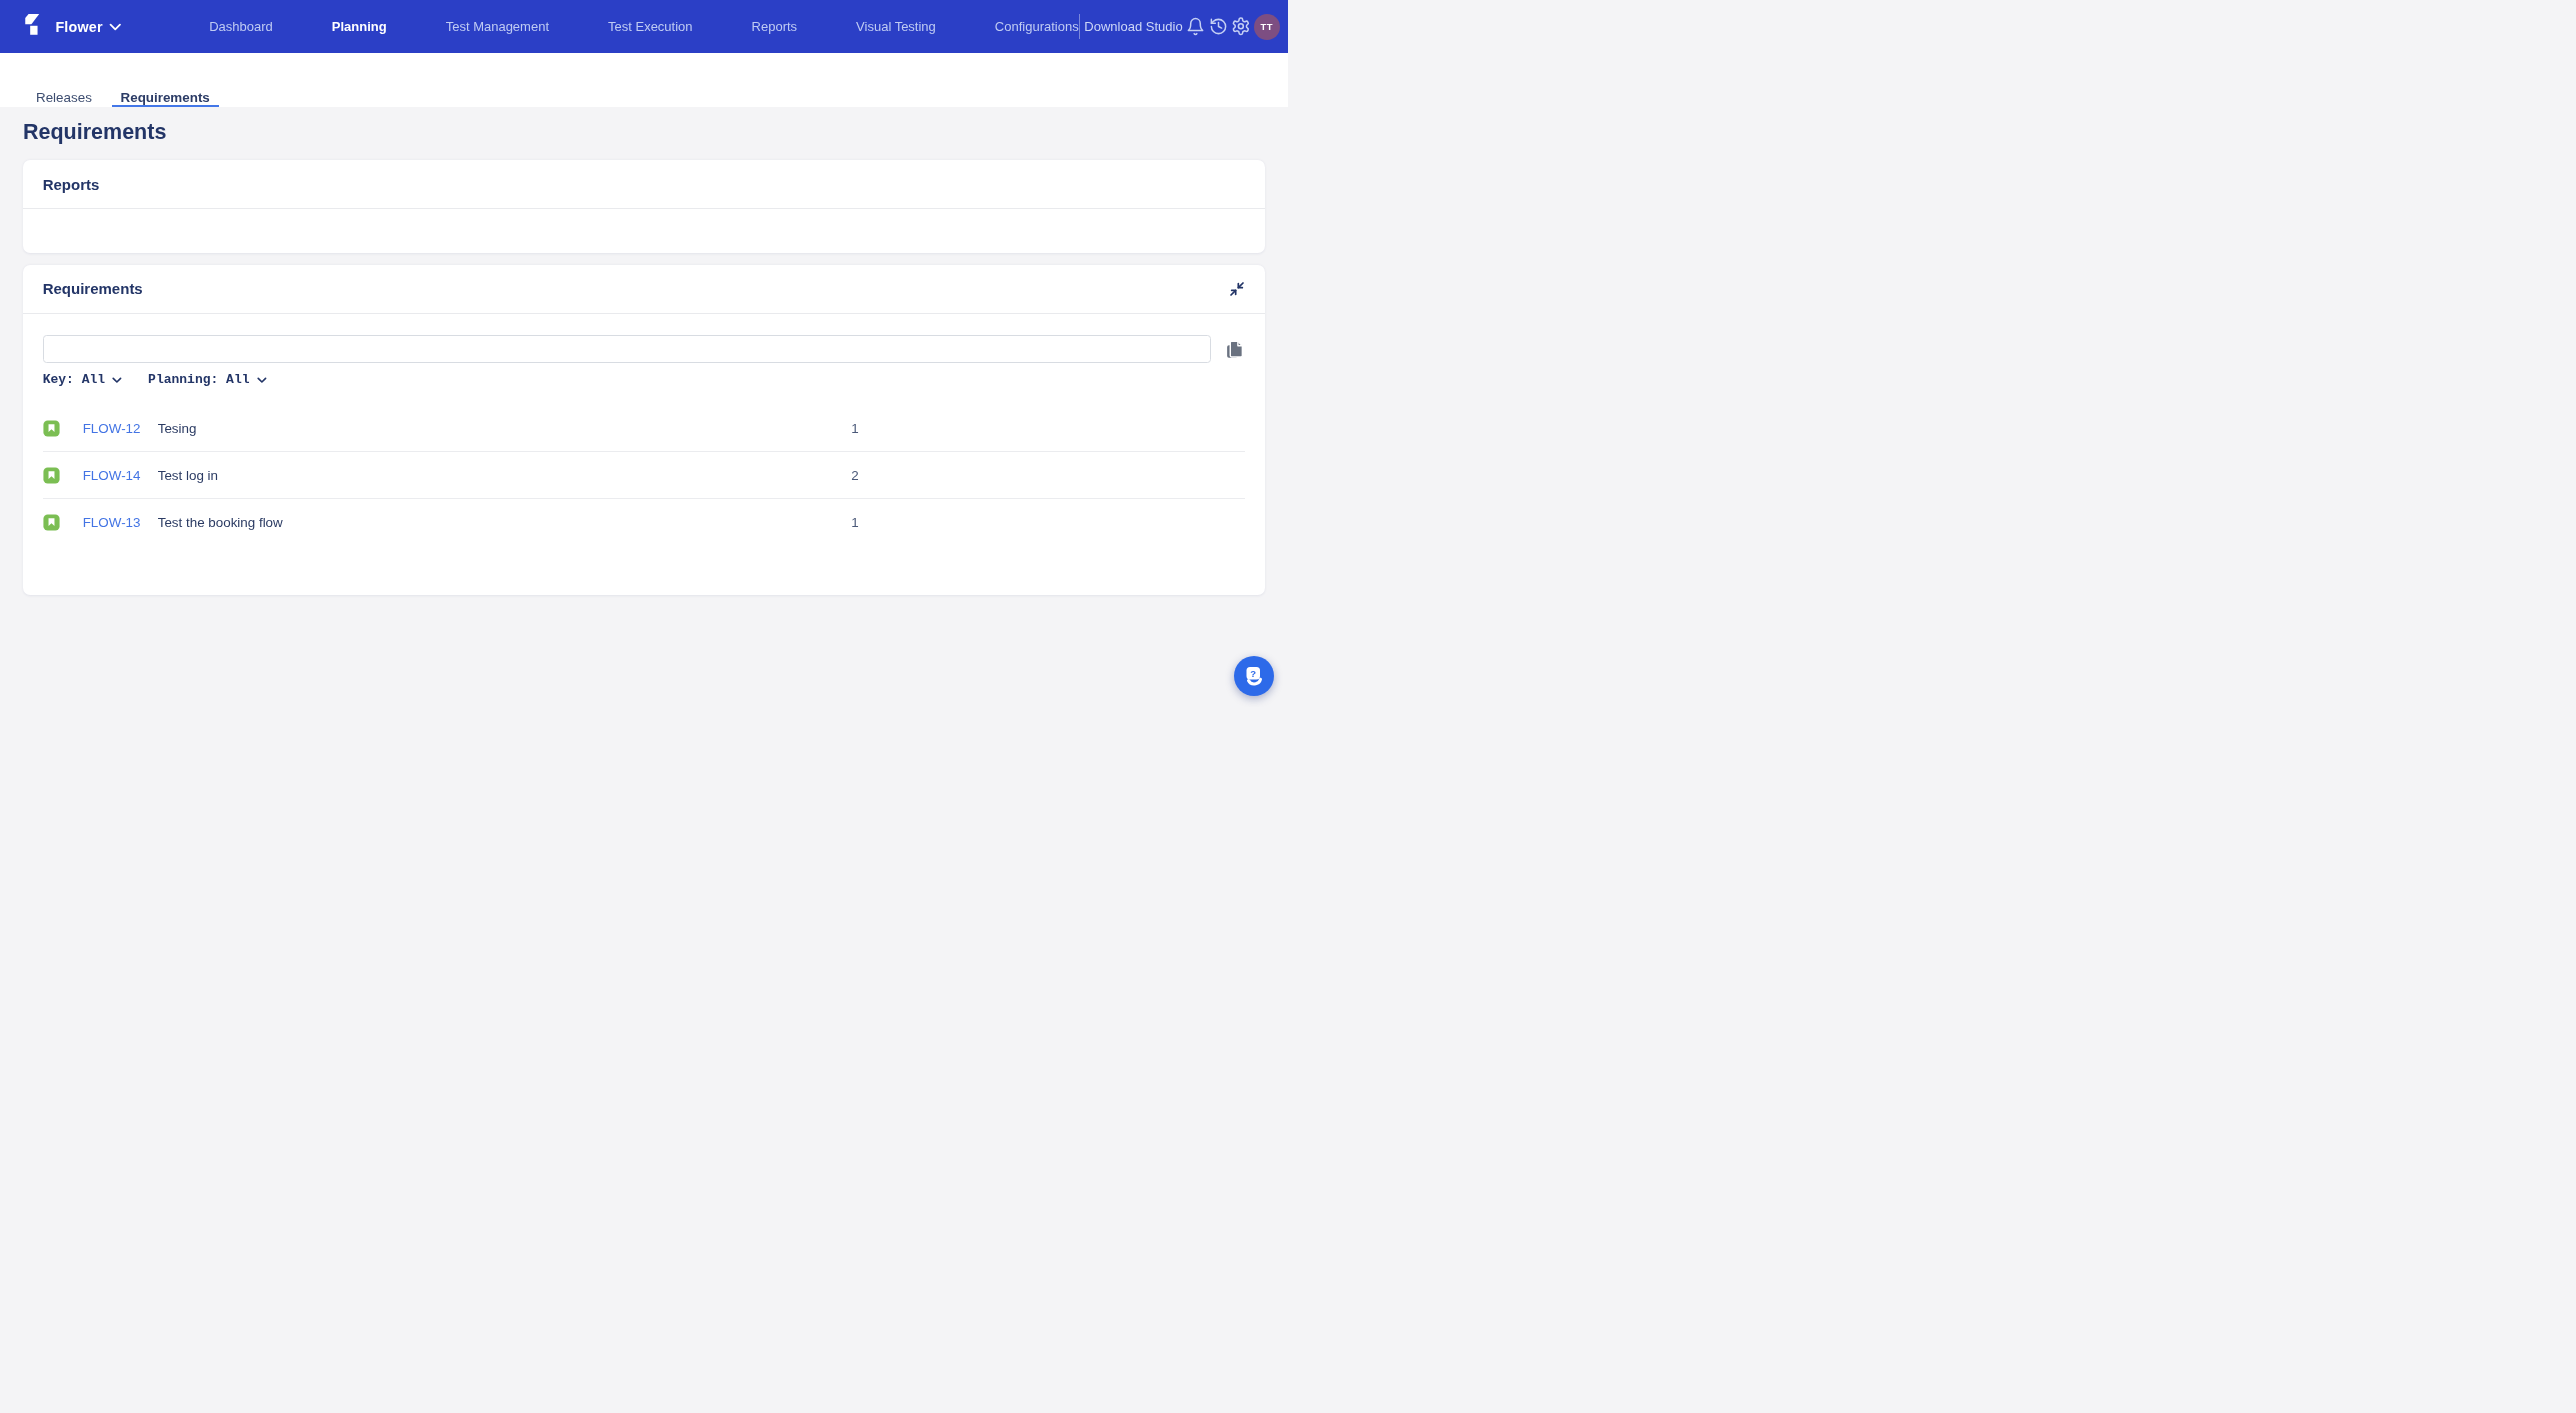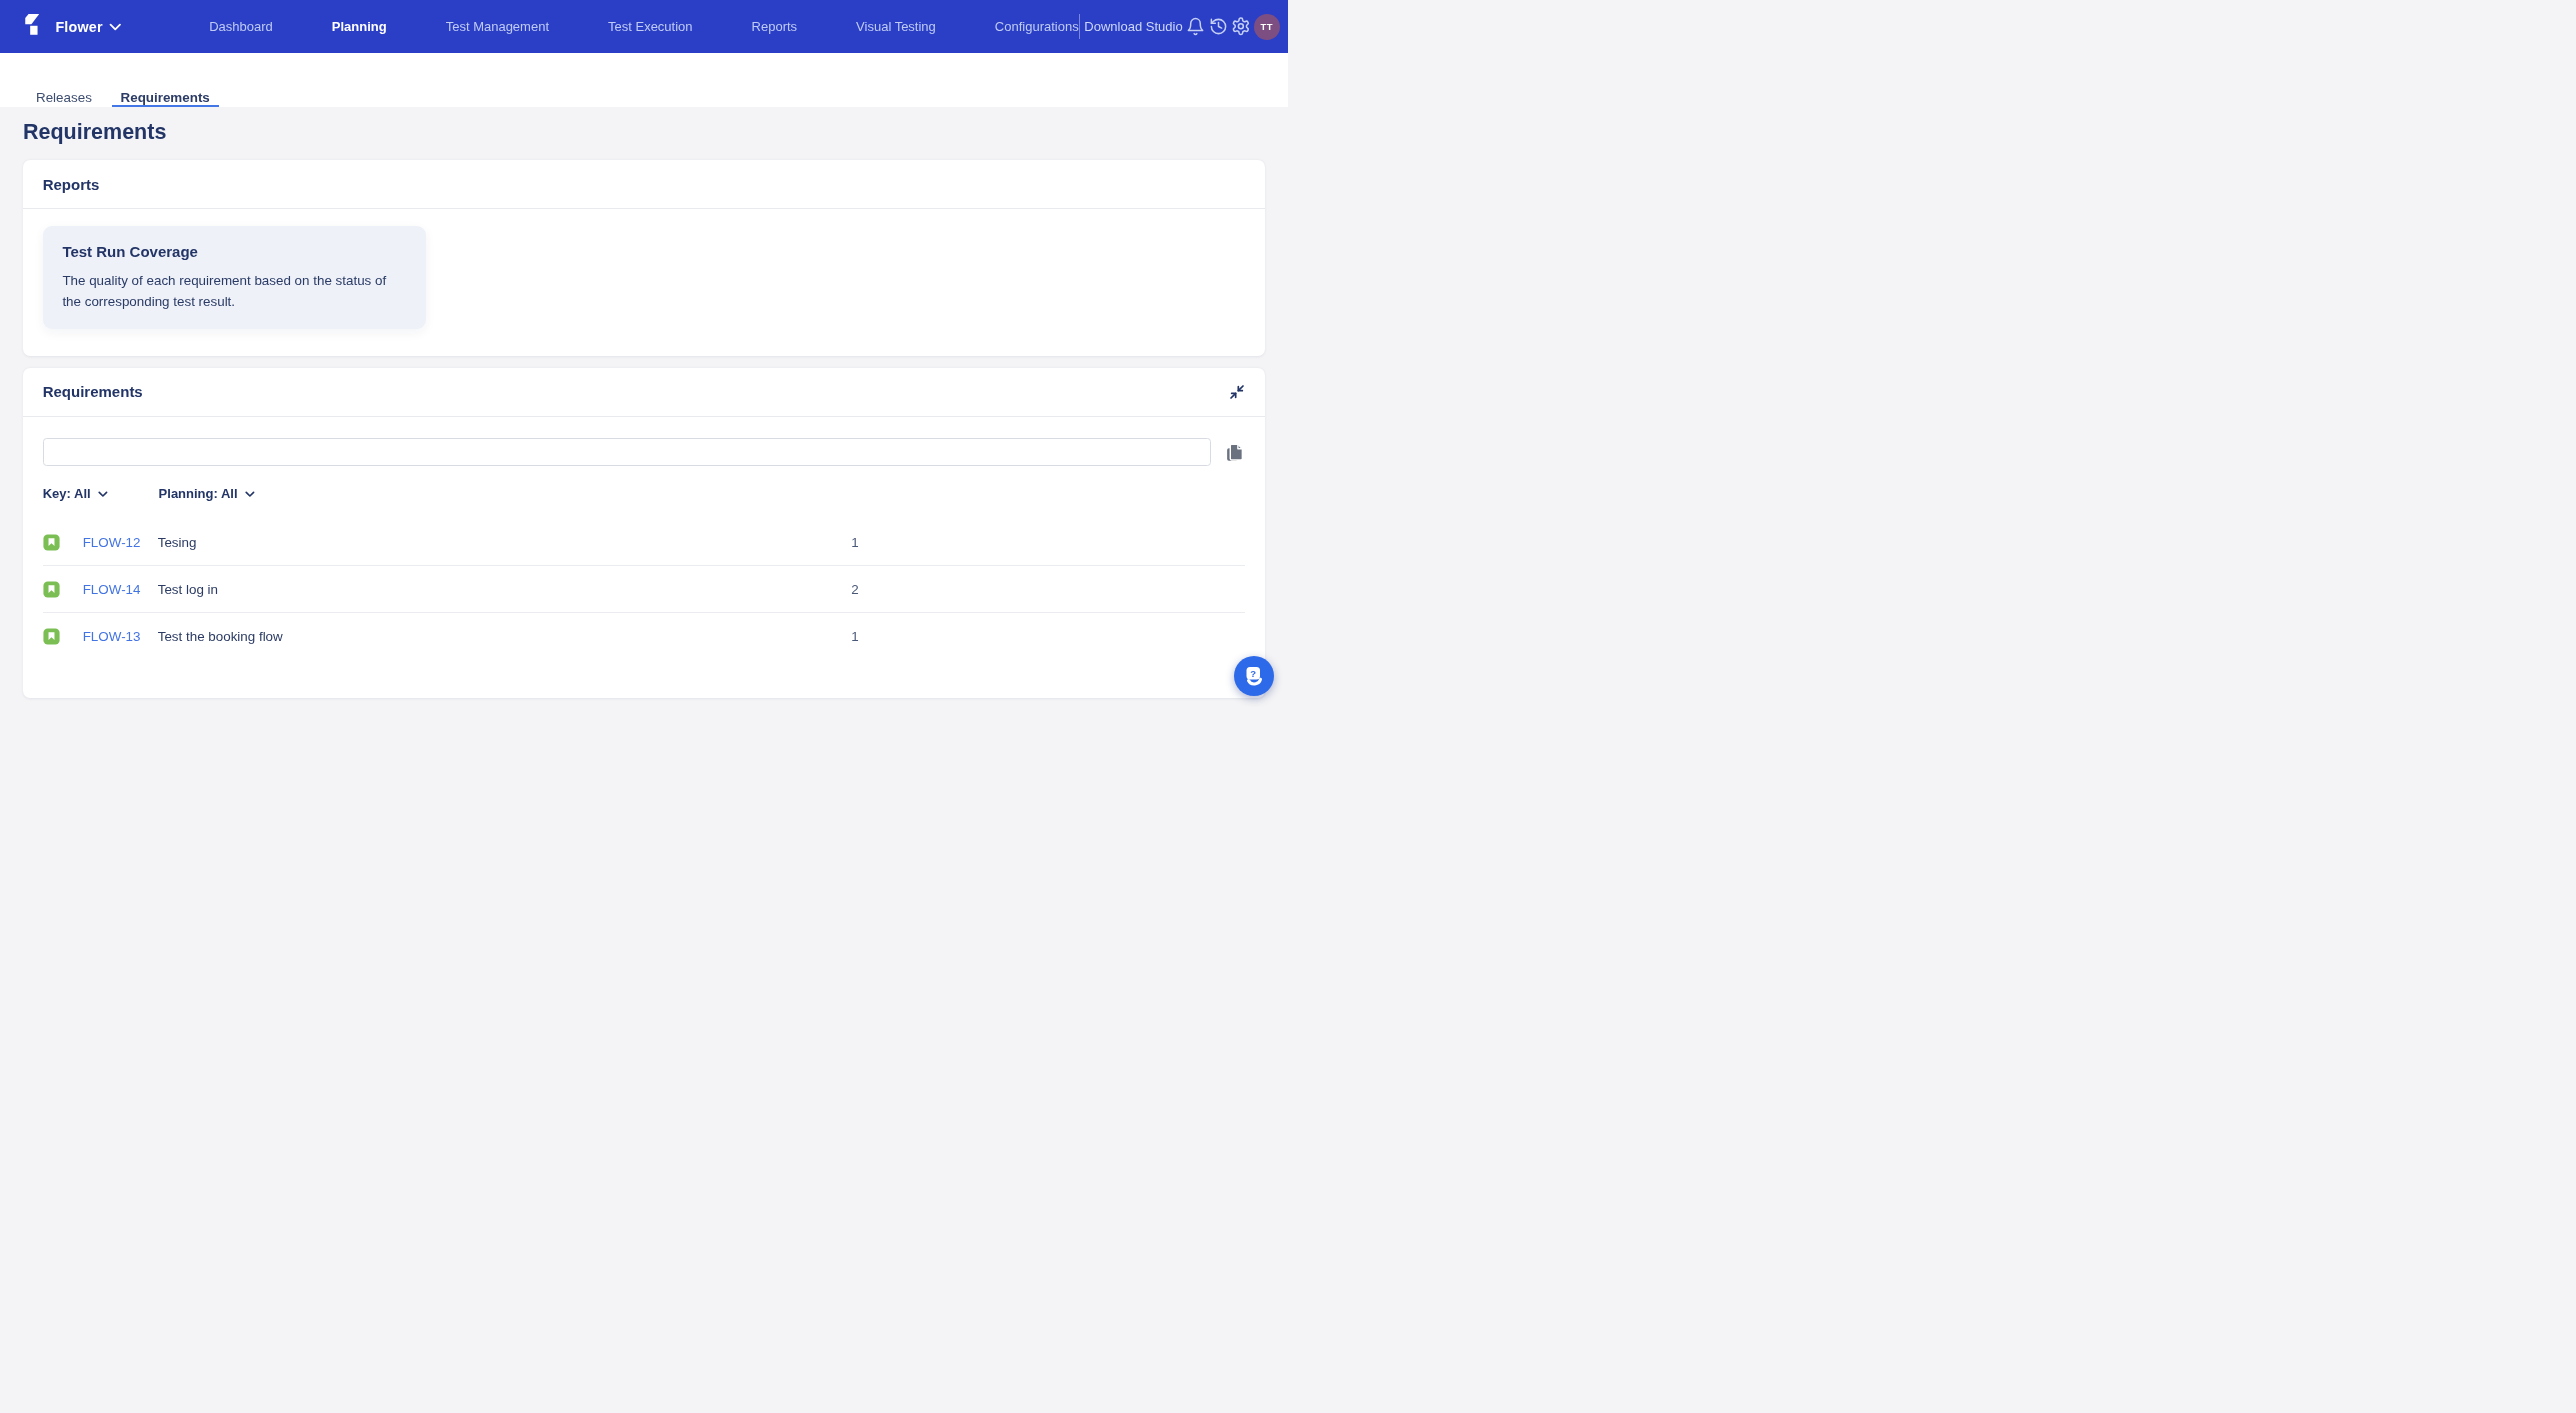--- a/index.html
+++ b/index.html
@@ -85,21 +85,21 @@
   .req-card { margin-top:11.6px; height:330px; overflow:hidden; }
   .req-body { padding:21.5px 19.7px 0; }
   .search-row { display:flex; align-items:center; }
   .search-input {
     flex:1; height:28px; border:0.9px solid #D8DCE2; border-radius:3.6px;
     font-family:"Liberation Sans", sans-serif; font-size:12.5px; color:#233567;
     padding:0 9px; outline:none; background:#FFFFFF;
   }
   .copy-btn { margin-left:12.5px; width:21.5px; height:21.5px; }
 
-  .filters { display:flex; gap:51px; margin-top:20px; }
+  .filters { display:flex; gap:26px; margin-top:9px;font-family:Liberation Mono, monospace; }
   .filter {
     display:flex; align-items:center; gap:7.2px;
     font-size:13px; font-weight:700; color:#233567; cursor:pointer;
   }
 
   .req-table { margin-top:18px; }
   .t-row {
     display:grid; grid-template-columns:40px 75px 1fr 394px;
     align-items:center;
   }
@@ -182,24 +182,20 @@
   </div>
 </div>
 
 <h1 class="page-title">Requirements</h1>
 
 <section class="card">
   <div class="card-header">
     <span class="card-title">Reports</span>
   </div>
   <div class="reports-body">
-    <div class="report-tile">
-      <div class="tile-title">Test Run Coverage</div>
-      <div class="tile-desc">The quality of each requirement based on the status of the corresponding test result.</div>
-    </div>
   </div>
 </section>
 
 <section class="card req-card">
   <div class="card-header">
     <span class="card-title">Requirements</span>
     <button class="icon-btn" title="">
       <svg width="16" height="16" viewBox="0 0 24 24" fill="none" stroke="#233567" stroke-width="2.6" stroke-linecap="round" stroke-linejoin="round">
         <polyline points="4 14 10 14 10 20"></polyline>
         <polyline points="20 10 14 10 14 4"></polyline>

